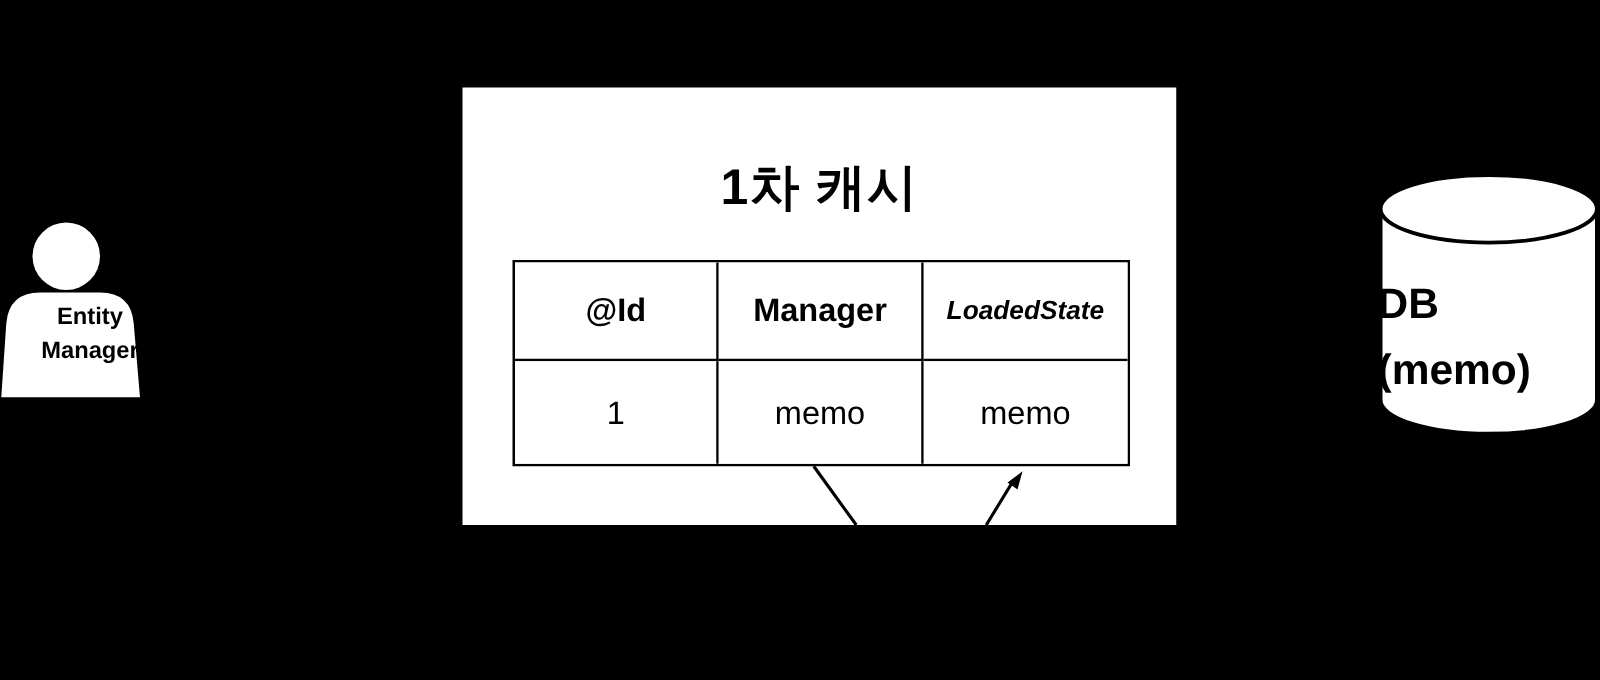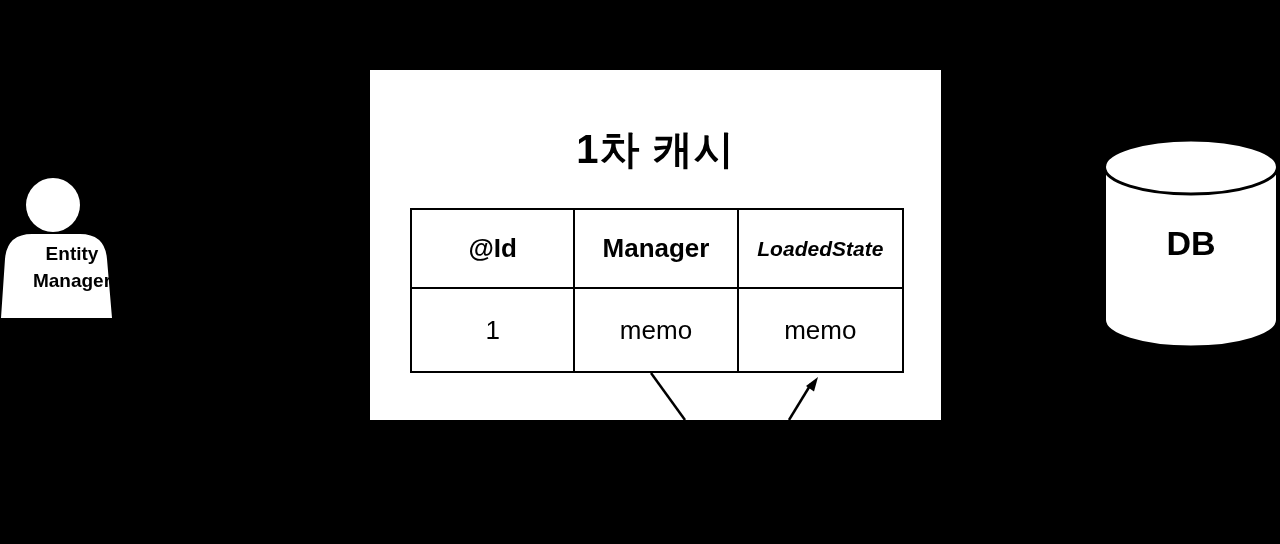--- a/index.html
+++ b/index.html
@@ -107,21 +107,20 @@
     top: 137px;
     width: 178px;
     height: 214px;
   }
   .db svg { display: block; }
   .db-label {
     position: absolute;
     left: 0;
     top: 80px;
     width: 100%;
-    text-align: center;
     font-weight: bold;
     font-size: 34px;
     line-height: 53px;
     color: #000000;
   }
 </style>
 </head>
 <body>
 
 <div class="stage">
@@ -154,16 +153,17 @@
     </svg>
   </div>
 
   <div class="db">
     <svg width="178" height="214" viewBox="0 0 178 214">
       <path d="M 2.5 30 L 2.5 183 A 86.5 27 0 0 0 175.5 183 L 175.5 30 Z" fill="#ffffff" stroke="#000000" stroke-width="3"></path>
       <ellipse cx="89" cy="30" rx="86.5" ry="27" fill="#ffffff" stroke="#000000" stroke-width="3"></ellipse>
     </svg>
     <div class="db-label">
       <div>DB</div>
+      <div>(memo)</div>
     </div>
   </div>
 
 </div>
 
 </body></html>

